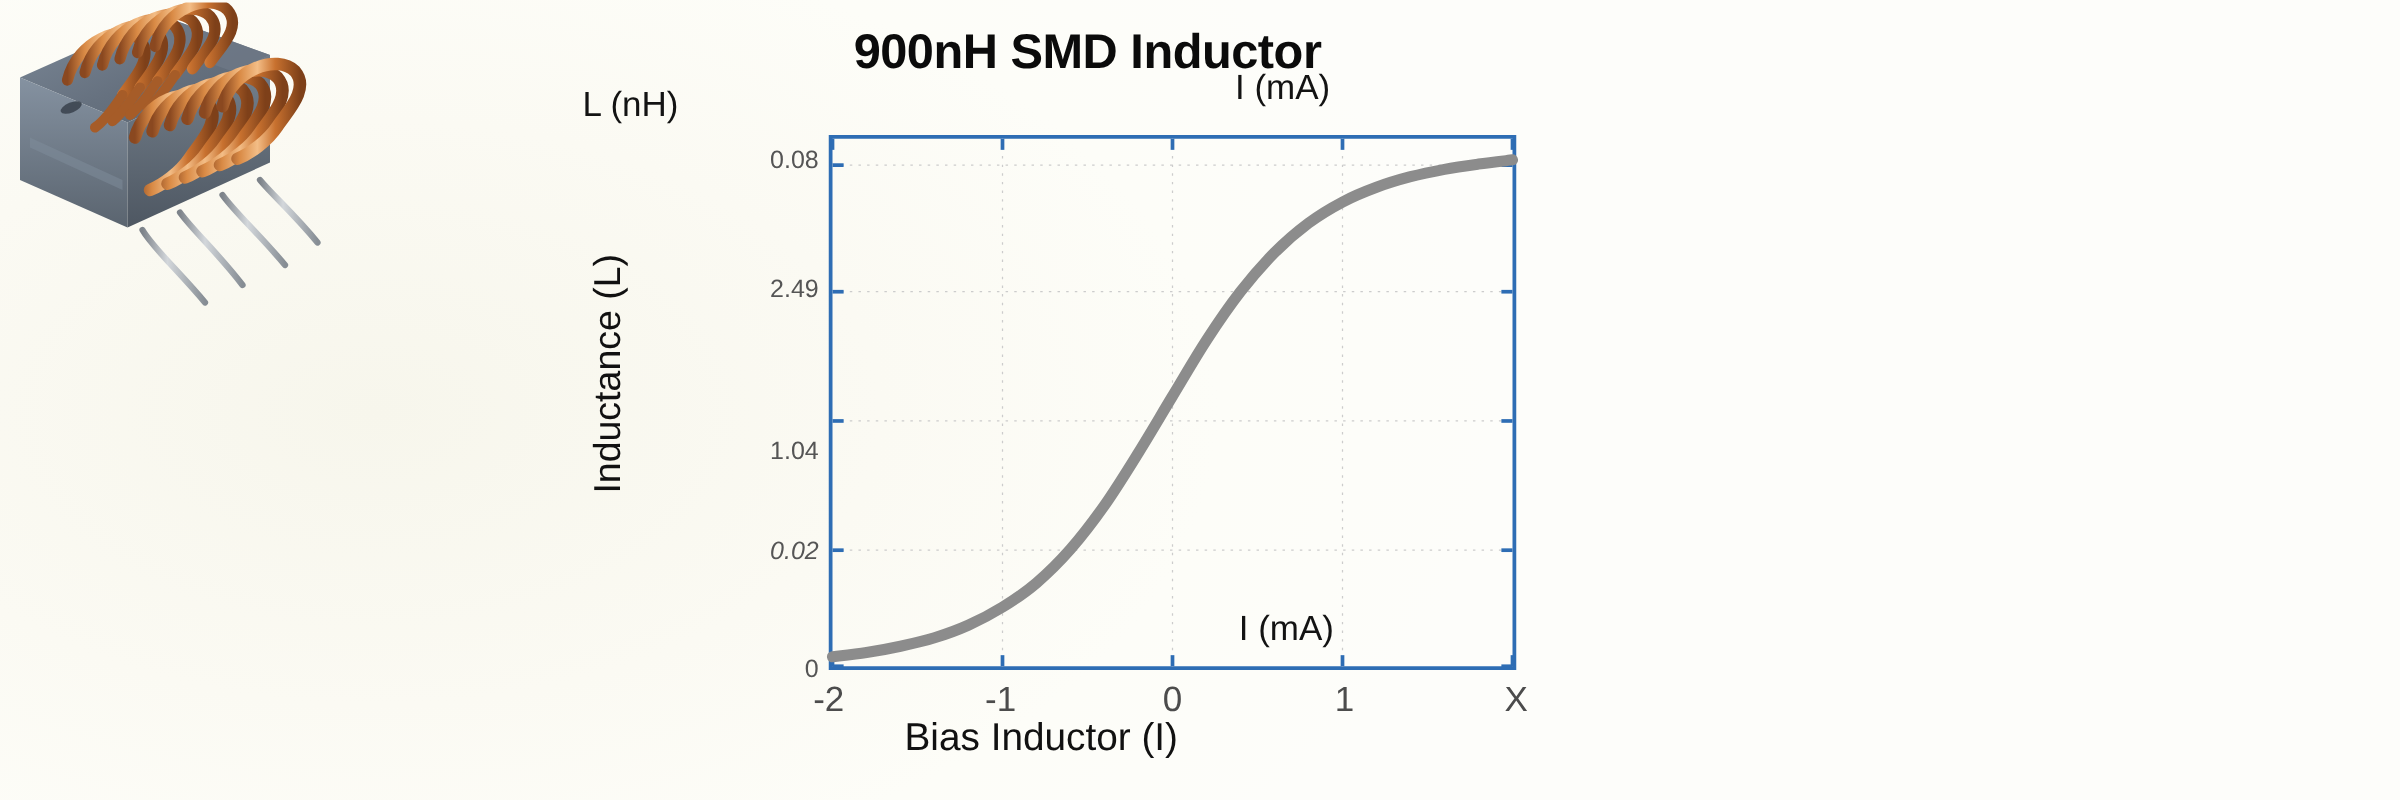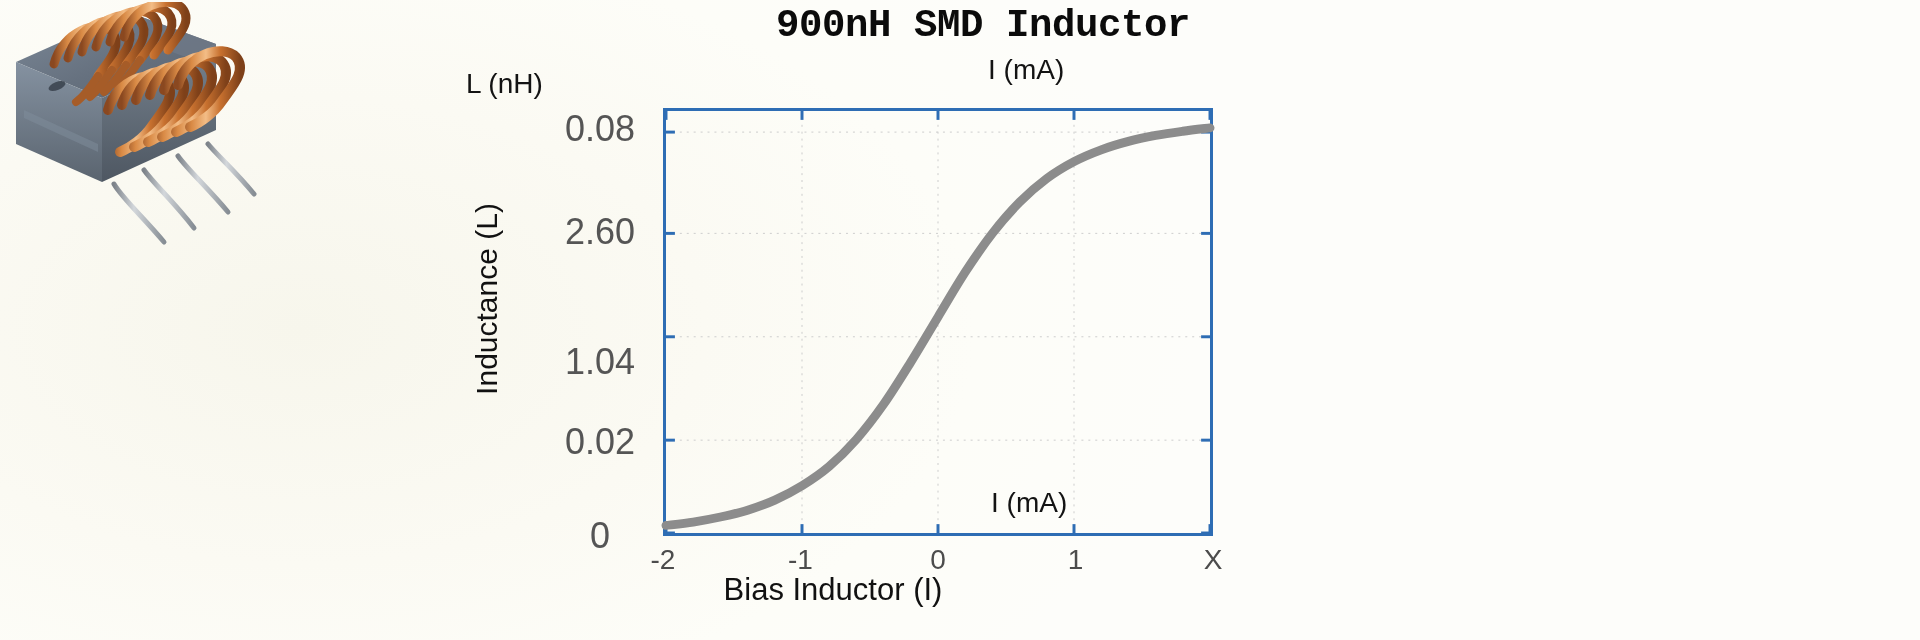--- a/index.html
+++ b/index.html
@@ -34,29 +34,28 @@
     position: absolute;
     left: 440px;
     top: 0px;
     width: 860px;
     height: 640px;
   }
 
   .chart-title {
     position: absolute;
     left: 110px;
-    top: 4px;
+    top: 20px;
     width: 640px;
-    text-align: right;
+    text-align: center;
     font-size: 39px;
     font-weight: 700;
     color: #0b0b0b;
     letter-spacing: -0.4px;
     white-space: nowrap;
-    font-family: Liberation Mono, monospace;
   }
 
   .corner-label {
     position: absolute;
     font-size: 28px;
     color: #131313;
     white-space: nowrap;
   }
   .corner-label.tl { left: 26px;  top: 68px; }
   .corner-label.tr { left: 548px; top: 54px; }
@@ -94,22 +93,22 @@
     border: 3px solid #2e6db4;
     box-sizing: border-box;
     background: transparent;
   }
   #plot svg { position: absolute; left: 0; top: 0; width: 100%; height: 100%; overflow: visible; }
 
   .ytick-label {
     position: absolute;
     right: 0;
     width: 110px;
-    text-align: center;
-    font-size: 36px;
+    text-align: right;
+    font-size: 20px;
     color: #555555;
     transform: translateY(-50%);
     white-space: nowrap;
   }
   .xtick-label {
     position: absolute;
     top: 0;
     width: 80px;
     text-align: center;
     font-size: 28px;
@@ -244,23 +243,23 @@
             <line x1="550" x2="541" y1="333.84000000000003" y2="333.84000000000003" stroke="#2e6db4" stroke-width="3"></line>
             <line x1="0" x2="9" y1="428" y2="428" stroke="#2e6db4" stroke-width="3"></line>
             <line x1="550" x2="541" y1="428" y2="428" stroke="#2e6db4" stroke-width="3"></line>
           </g>
         <path id="series-path" fill="none" stroke-linecap="round" stroke-linejoin="round" d="M0.00,420.30 C4.58,419.73 18.33,418.30 27.50,416.87 C36.67,415.45 45.83,413.73 55.00,411.74 C64.17,409.74 73.33,407.74 82.50,404.89 C91.67,402.03 100.83,398.75 110.00,394.62 C119.17,390.48 128.33,385.77 137.50,380.06 C146.67,374.36 155.83,368.22 165.00,360.38 C174.17,352.53 183.33,343.47 192.50,332.98 C201.67,322.50 210.83,310.51 220.00,297.46 C229.17,284.41 238.33,269.43 247.50,254.66 C256.67,239.89 265.83,224.06 275.00,208.86 C284.17,193.67 293.33,177.62 302.50,163.50 C311.67,149.37 320.83,135.96 330.00,124.12 C339.17,112.28 348.33,101.72 357.50,92.45 C366.67,83.17 375.83,75.33 385.00,68.48 C394.17,61.63 403.33,56.21 412.50,51.36 C421.67,46.51 430.83,42.80 440.00,39.38 C449.17,35.95 458.33,33.24 467.50,30.82 C476.67,28.39 485.83,26.54 495.00,24.82 C504.17,23.11 513.33,21.83 522.50,20.54 C531.67,19.26 545.42,17.69 550.00,17.12" stroke="#8c8c8c" stroke-width="9"></path>
       </svg>
     </div>
 
     <div id="ytick-layer">
         <div class="ytick-label" style="top: 21.4px;">0.08</div>
-        <div class="ytick-label" style="top: 124.12px;">2.60</div>
+        <div class="ytick-label" style="top: 124.12px;">2.49</div>
         <div class="ytick-label" style="top: 228.98px; margin-top: 25px;">1.04</div>
-        <div class="ytick-label" style="top: 333.84px;">0.02</div>
+        <div class="ytick-label" style="top: 333.84px; font-style: italic;">0.02</div>
         <div class="ytick-label" style="top: 428px;">0</div>
       </div>
     <div id="xtick-layer">
         <div class="xtick-label" style="left: 0px;">-2</div>
         <div class="xtick-label" style="left: 137.5px;">-1</div>
         <div class="xtick-label" style="left: 275px;">0</div>
         <div class="xtick-label" style="left: 412.5px;">1</div>
         <div class="xtick-label" style="left: 550px;">X</div>
       </div>
   </div>

